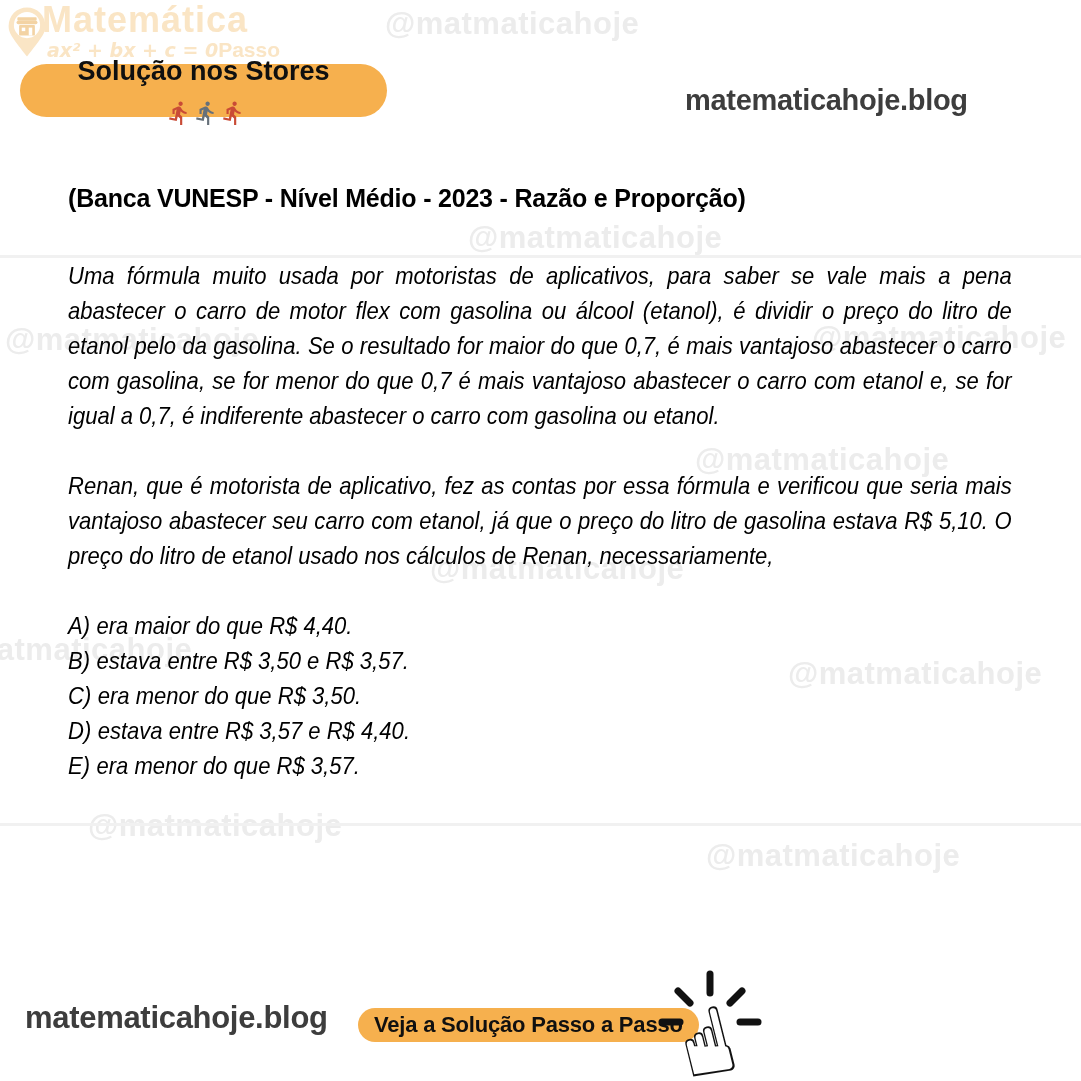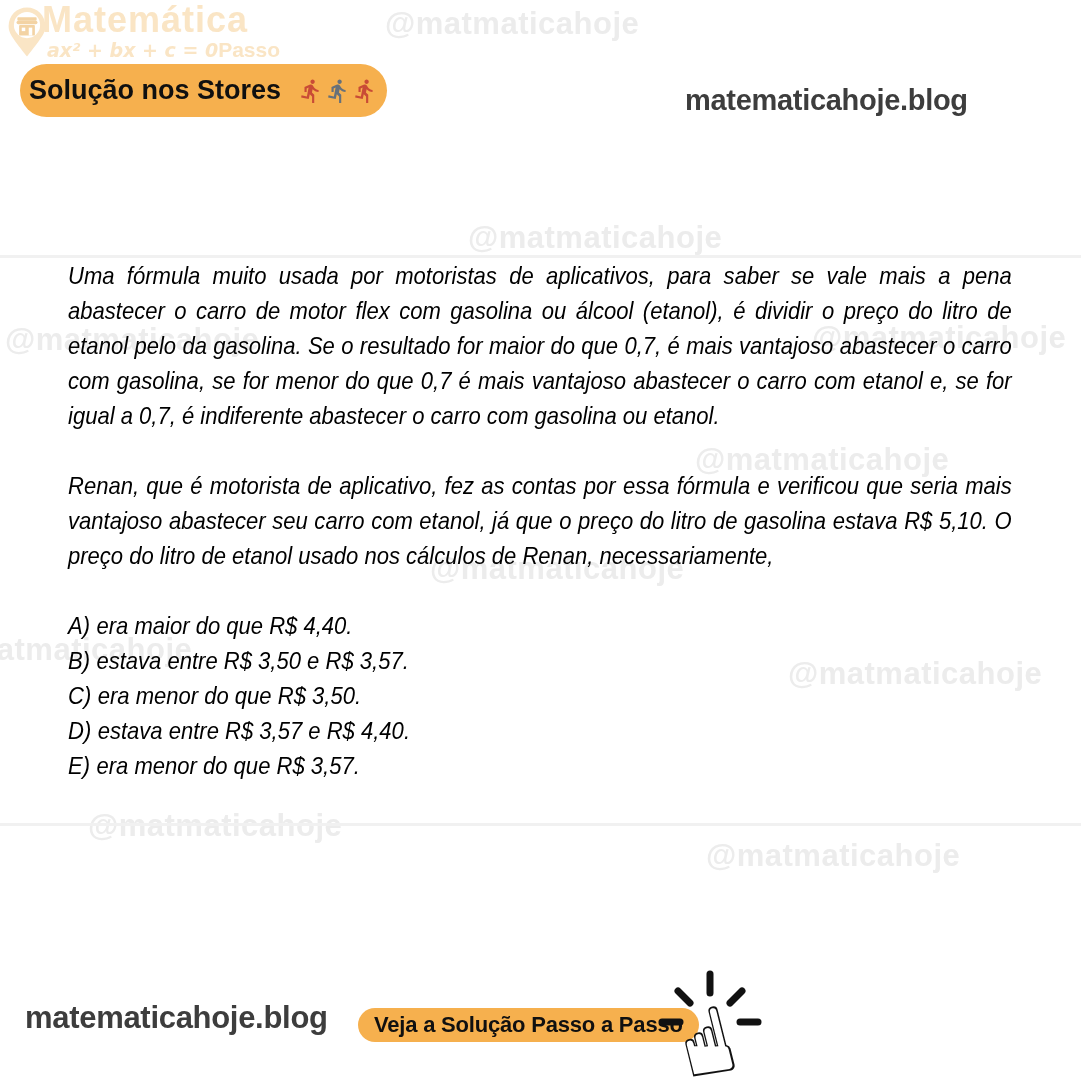--- a/index.html
+++ b/index.html
@@ -41,21 +41,21 @@
   .logo-textcol{margin-left:-6px;line-height:1;}
   .logo-title{font-family:Liberation Sans, sans-serif;font-weight:bold;font-size:36px;letter-spacing:1px;}
   .logo-sub{display:flex;align-items:baseline;margin-top:1px;margin-left:5px;}
   .logo-formula{font-family:"DejaVu Sans",sans-serif;font-style:italic;font-weight:bold;font-size:19px;}
   .logo-suffix{font-weight:bold;font-size:21px;}
 
   .stores-btn{
     position:absolute;left:20px;top:64px;width:367px;height:53px;z-index:1;
     background:var(--accent);border:none;border-radius:27px;cursor:pointer;
     display:flex;align-items:center;justify-content:center;gap:13px;
-    font-family:"Liberation Sans",sans-serif;font-weight:bold;font-size:27px;color:#101010;
+    font-family:"Liberation Sans",sans-serif;font-weight:bold;font-size:27px;color:#101010;flex-direction:column;
   }
   .runners{display:flex;align-items:center;gap:1px;margin-left:4px;}
   .runner{display:inline-flex;}
 
   .site-top{
     position:absolute;left:685px;top:84px;z-index:1;
     font-weight:bold;font-size:29px;color:var(--dark);letter-spacing:-.3px;
   }
 
   
@@ -143,20 +143,21 @@
       <span class="runner">
         <svg width="26" height="26" viewBox="0 0 24 24" fill="#C94B36">
             <path d="M13.49 5.48c1.1 0 2-.9 2-2s-.9-2-2-2-2 .9-2 2 .9 2 2 2zm-3.6 13.9l1-4.4 2.1 2v6h2v-7.5l-2.1-2 .6-3c1.3 1.5 3.3 2.5 5.5 2.5v-2c-1.9 0-3.5-1-4.3-2.4l-1-1.6c-.4-.6-1-1-1.7-1-.3 0-.5.1-.8.1l-5.2 2.2v4.7h2v-3.4l1.8-.7-1.6 8.1-4.9-1-.4 2 7 1.4z"></path>
           </svg>
       </span>
     </span>
   </button>
 
   <div class="site-top">matematicahoje.blog</div>
 
+  <div class="heading">(Banca VUNESP - Nível Médio - 2023 - Razão e Proporção)</div>
 
   <div class="text-col">
     <div class="condensed">
       <p class="qpara">Uma fórmula muito usada por motoristas de aplicativos, para saber se vale mais a pena abastecer o carro de motor flex com gasolina ou álcool (etanol), é dividir o preço do litro de etanol pelo da gasolina. Se o resultado for maior do que 0,7, é mais vantajoso abastecer o carro com gasolina, se for menor do que 0,7 é mais vantajoso abastecer o carro com etanol e, se for igual a 0,7, é indiferente abastecer o carro com gasolina ou etanol.</p>
       <p class="qpara">Renan, que é motorista de aplicativo, fez as contas por essa fórmula e verificou que seria mais vantajoso abastecer seu carro com etanol, já que o preço do litro de gasolina estava R$ 5,10. O preço do litro de etanol usado nos cálculos de Renan, necessariamente,</p>
       <div>
         <div class="option-row">
           <span class="option-label">A)</span><span>era maior do que R$ 4,40.</span>
         </div>
         <div class="option-row">

